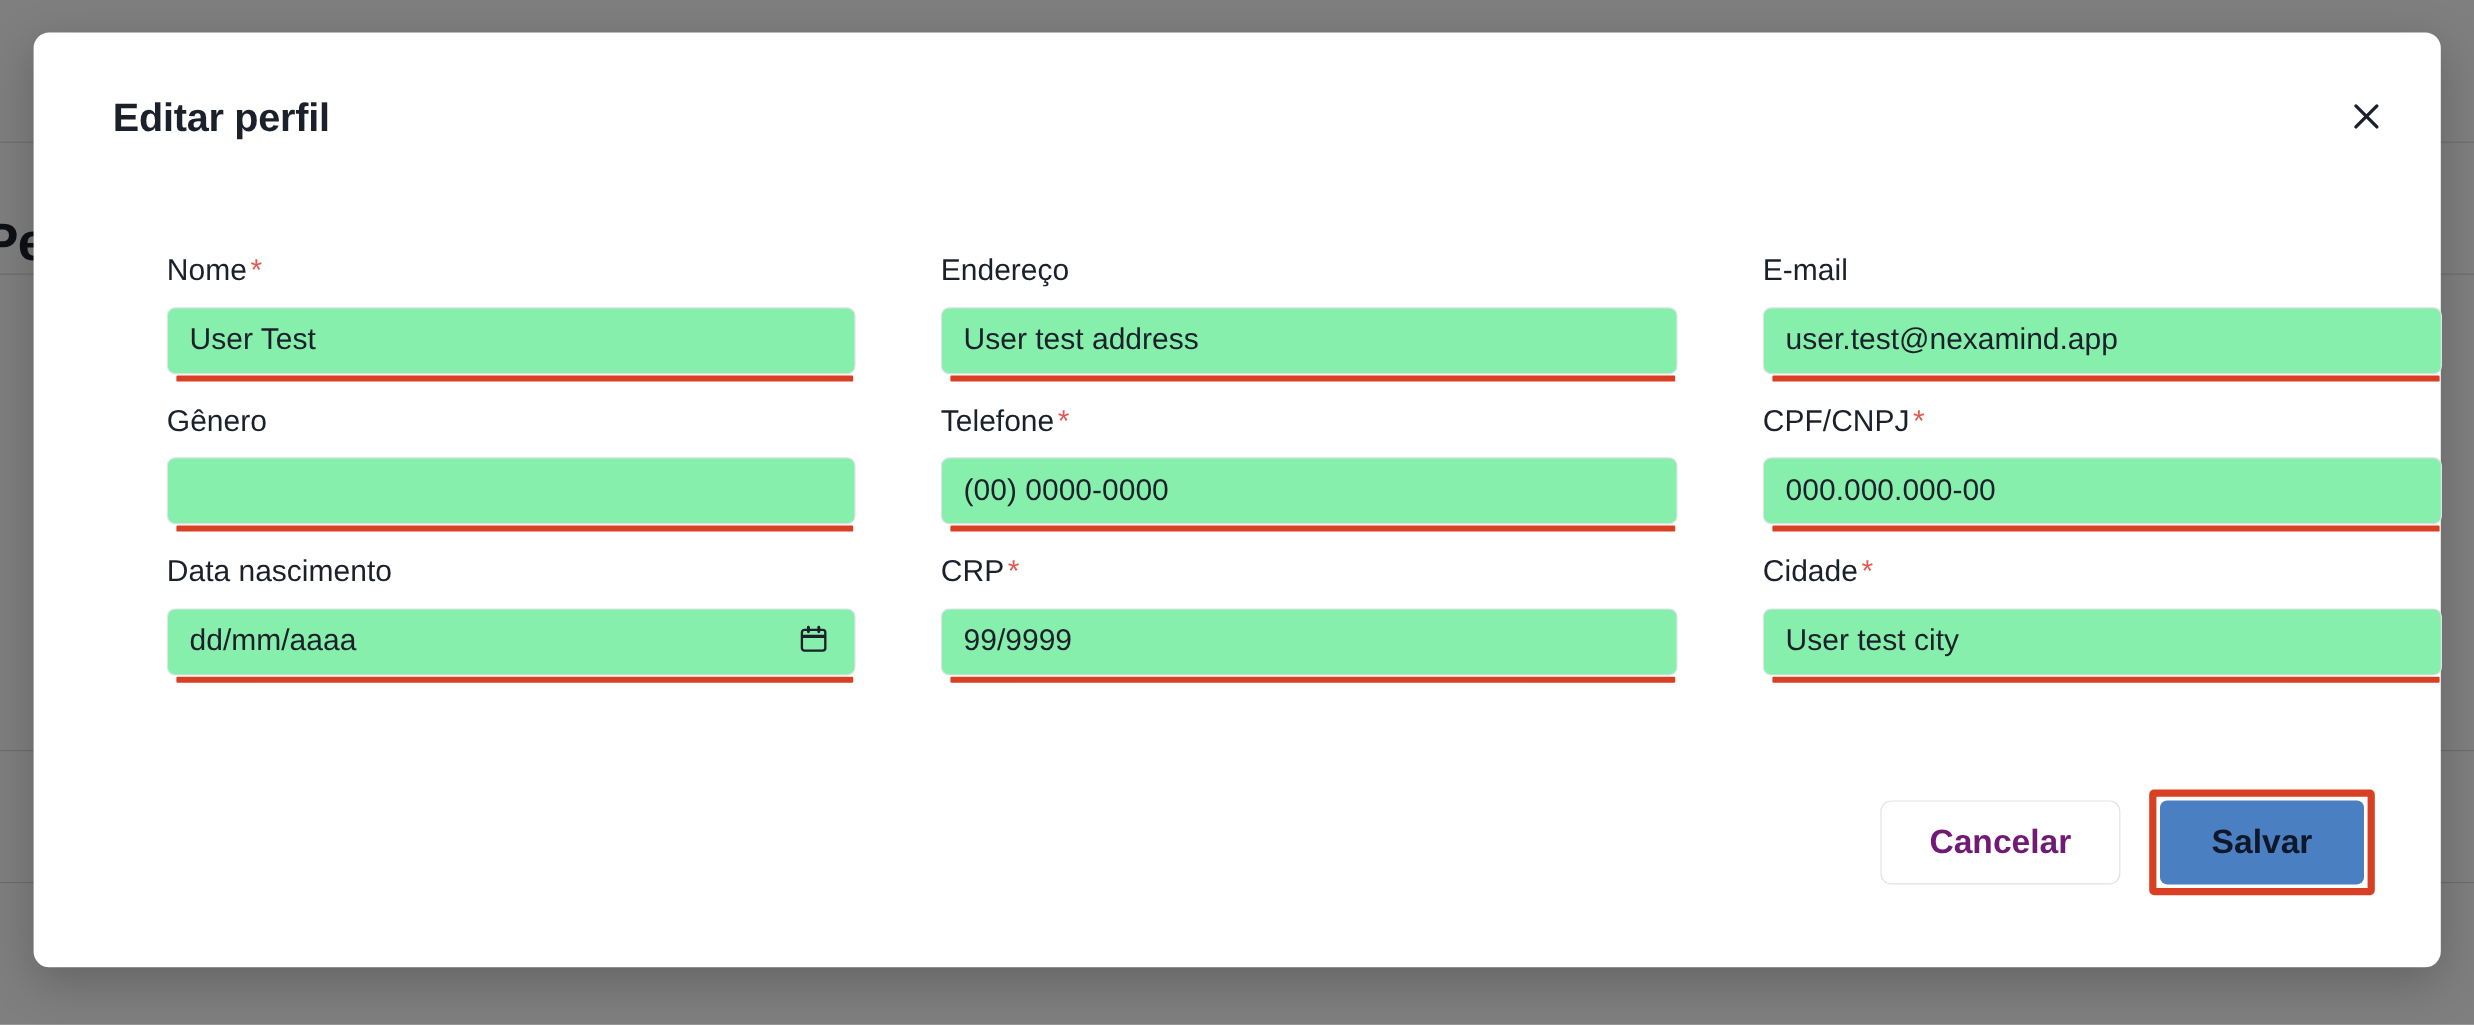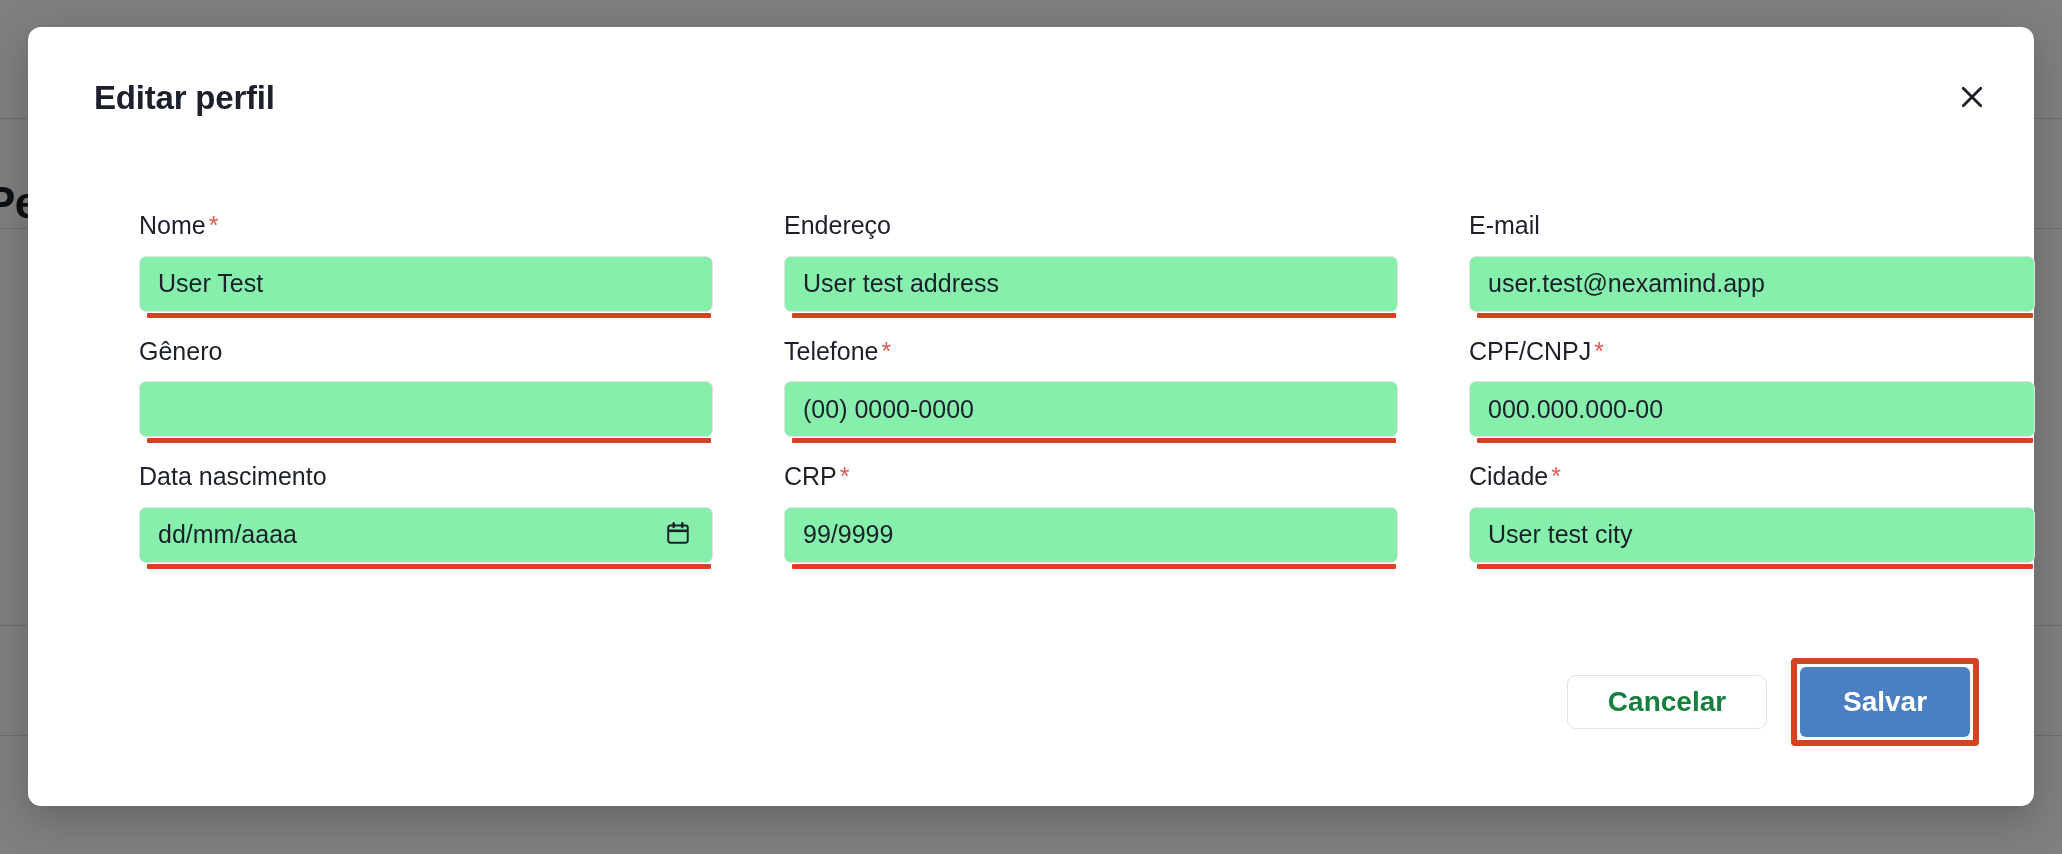--- a/index.html
+++ b/index.html
@@ -151,49 +151,49 @@
   
   #modal-footer {
     position: absolute;
     right: 55px;
     bottom: 60px;
     display: flex;
     align-items: center;
     gap: 24px;
   }
   #cancel-button {
-    height: 54px;
+    height: 70px;
     min-width: 200px;
     padding: 0 34px;
     background: #ffffff;
     border: 1px solid #dfe3e8;
     border-radius: 9px;
     font-family: "Liberation Sans", sans-serif;
     font-size: 28px;
     font-weight: 700;
-    color: #15803d;
+    color: #701a75;
     cursor: pointer;
   }
   #save-highlight {
     border: 6px solid #d93f22;
     border-radius: 4px;
     padding: 3px;
     display: inline-flex;
   }
   #save-button {
     height: 70px;
     min-width: 170px;
     padding: 0 32px;
     background: #4a7fc1;
     border: none;
     border-radius: 6px;
     font-family: "Liberation Sans", sans-serif;
     font-size: 28px;
     font-weight: 700;
-    color: #ffffff;
+    color: #0f172a;
     cursor: pointer;
   }
 </style>
 </head>
 <body>
 
 <div id="page-backdrop">
   <div class="bg-line" style="top:118px;"></div>
   <div class="bg-line" style="top:228px;"></div>
   <div class="bg-line" style="top:625px;"></div>

